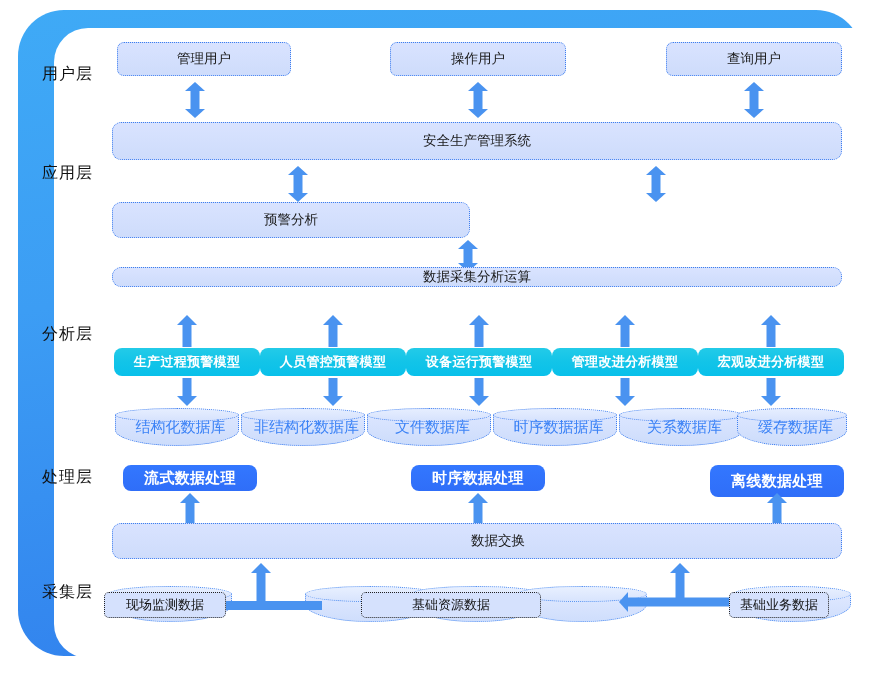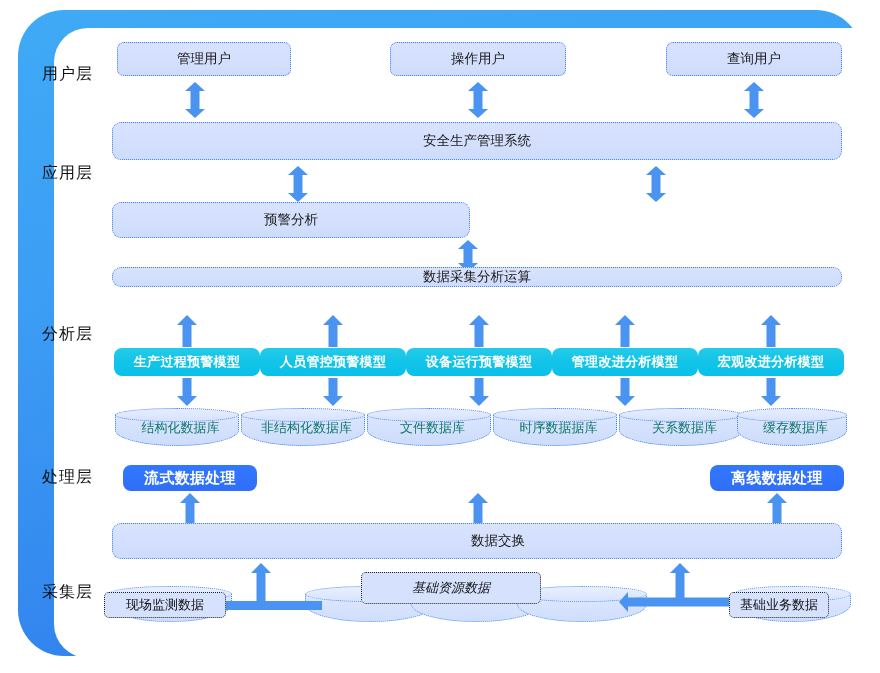--- a/index.html
+++ b/index.html
@@ -69,21 +69,21 @@
     box-sizing:border-box;
   }
   .cyl .top{
     position:absolute;left:0;right:0;top:0;height:14px;
     background:linear-gradient(180deg,#e6eeff 0%,#d6e2fd 100%);
     border:1px dotted #3d7ef0;border-radius:50%;
     box-sizing:border-box;
   }
   .cyl .cyl-label{
     position:absolute;left:0;right:0;top:50%;transform:translateY(-45%);
-    text-align:center;font-size:13px;color:#0f766e;white-space:nowrap;margin-left:7px;
+    text-align:center;font-size:15px;color:#3b82f6;white-space:nowrap;margin-left:7px;
   }
 
   
   .srccyl{position:absolute;}
   .srccyl .body{
     position:absolute;left:0;right:0;top:8px;bottom:0;
     background:linear-gradient(180deg,#dfe8ff 0%,#cfdefc 100%);
     border:1px dotted #4f8ef2;border-top:none;
     border-radius:0 0 50% 50%/0 0 18px 18px;box-sizing:border-box;
   }
@@ -271,21 +271,22 @@
       <div class="top"></div>
     <div class="cyl-label">关系数据库</div>
   </div>
   <div class="cyl" style="left:737px;top:408px;width:110px;height:38px;">
     <div class="body"></div>
       <div class="top"></div>
     <div class="cyl-label">缓存数据库</div>
   </div>
 
   <div class="proc" style="left:123px;top:465px;width:134px;height:26px;">流式数据处理</div>
-  <div class="proc" style="left:710px;top:465px;width:134px;height:26px;">离线数据处理</div>
+  <div class="proc" style="left:411px;top:465px;width:134px;height:26px;">时序数据处理</div>
+  <div class="proc" style="left:710px;top:465px;width:134px;height:32px;">离线数据处理</div>
 
   <div class="ar ar-up" style="left:180px;top:493px;width:20px;height:30px;">
       <i class="head"></i>
       <i class="shaft"></i>
     </div>
   <div class="ar ar-up" style="left:468px;top:493px;width:20px;height:30px;">
       <i class="head"></i>
       <i class="shaft"></i>
     </div>
   <div class="ar ar-up" style="left:767px;top:493px;width:20px;height:30px;">
@@ -327,15 +328,15 @@
 
   <div class="bar" style="left:222px;top:601px;width:100px;height:9px;"></div>
 
   <div class="ar ar-lr" style="left:619px;top:590px;width:122px;height:24px;">
     <i class="h-l"></i>
       <i class="shaft"></i>
       <i class="h-r"></i>
   </div>
 
   <div class="plate" style="left:104px;top:592px;width:122px;height:26px;">现场监测数据</div>
-  <div class="plate" style="left:361px;top:572px;width:180px;height:32px;font-style:italic;">基础资源数据</div>
+  <div class="plate" style="left:361px;top:592px;width:180px;height:26px;">基础资源数据</div>
   <div class="plate" style="left:729px;top:592px;width:100px;height:26px;">基础业务数据</div>
 </div>
 
 </body></html>

